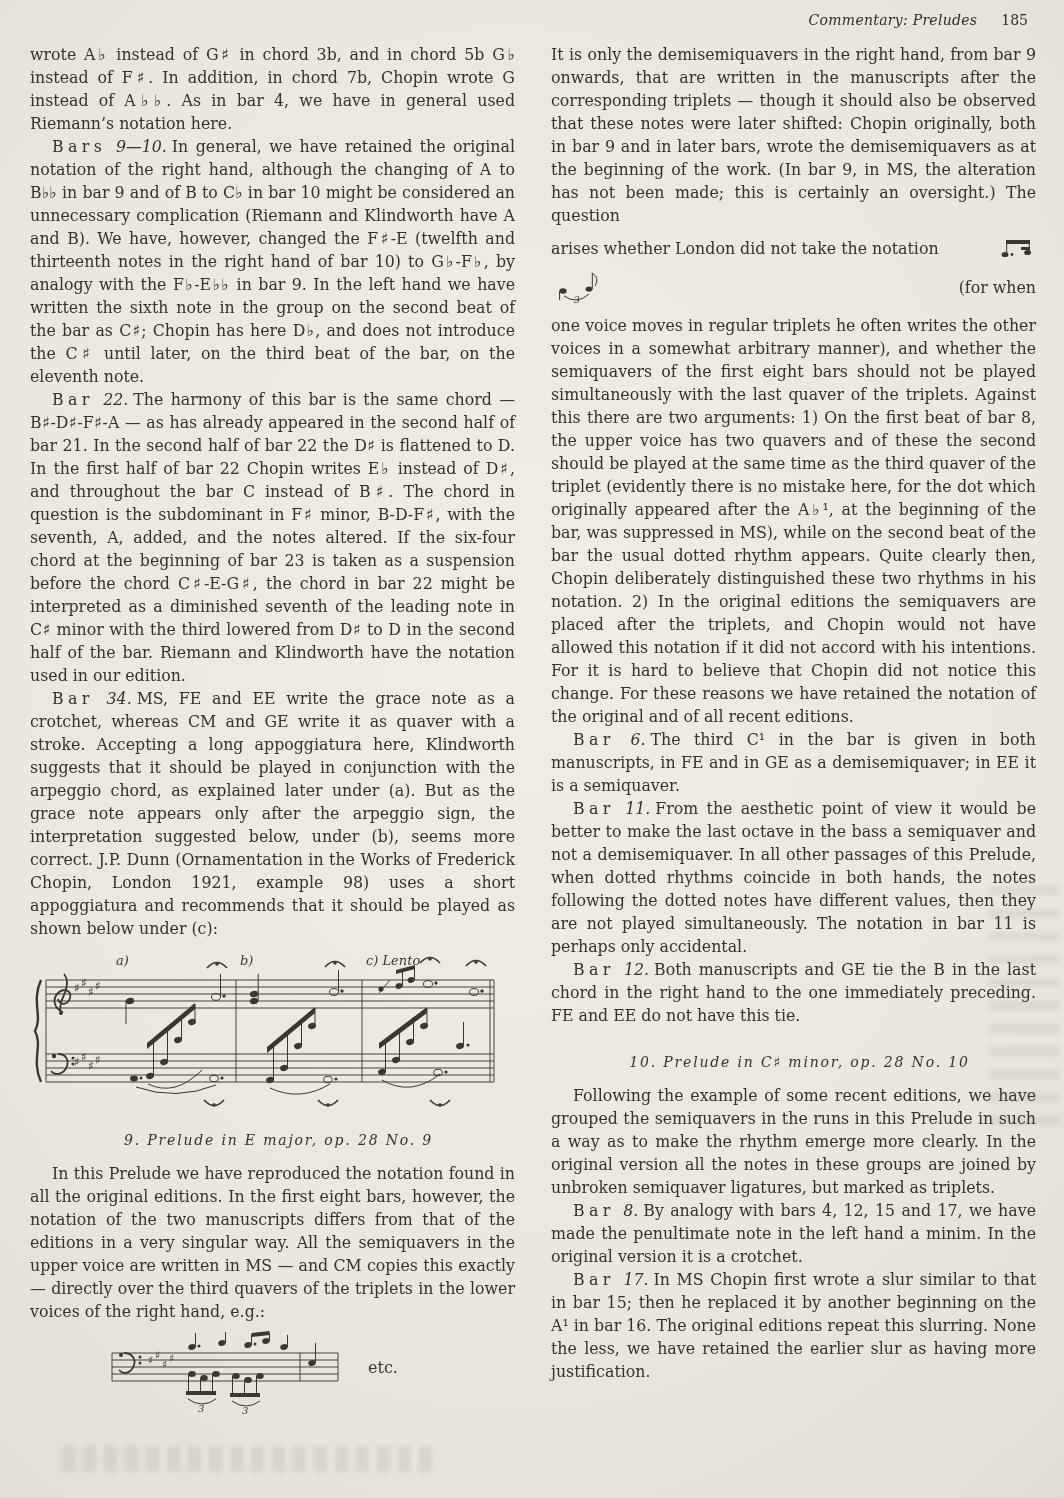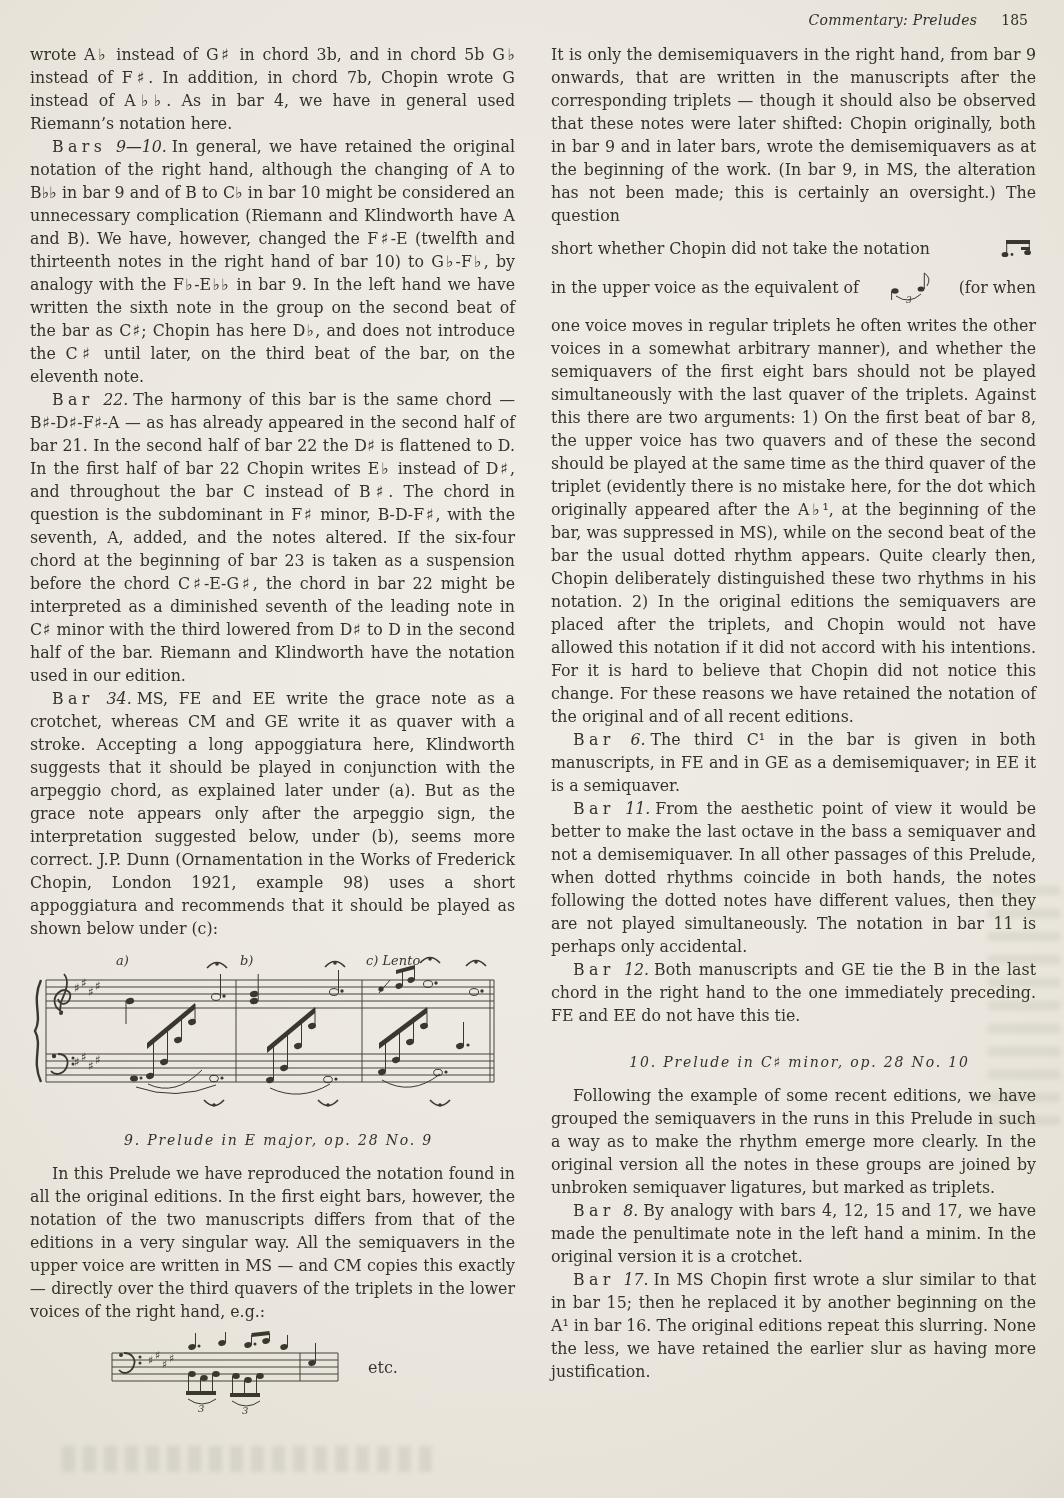--- a/index.html
+++ b/index.html
@@ -285,34 +285,33 @@
           </g>
           <text x="268" y="42" font-size="16" class="mus-text">etc.</text>
         </svg>
       </div>
     </div>
 
     <div class="col">
       <p class="flush">It is only the demisemiquavers in the right hand, from bar 9 onwards, that are written in the manuscripts after the corresponding triplets — though it should also be observed that these notes were later shifted: Chopin originally, both in bar 9 and in later bars, wrote the demisemiquavers as at the beginning of the work. (In bar 9, in MS, the alteration has not been made; this is certainly an oversight.) The question</p>
 
       <div class="fig-line">
-        <span class="txt">short whether Chopin did not take the notation</span>
+        <span class="txt">arises whether London did not take the notation</span>
         <svg width="40" height="24" viewBox="0 0 40 24">
           <polygon class="inkfill" points="10,4 34,4 34,8 10,8"></polygon>
           <polygon class="inkfill" points="25,11 34,11 34,14 25,14"></polygon>
           <line class="ink" x1="10.7" y1="4" x2="10.7" y2="18"></line>
             <line class="ink" x1="33.3" y1="4" x2="33.3" y2="16"></line>
           <ellipse class="inkfill" cx="9" cy="18.5" rx="3.4" ry="2.6"></ellipse>
             <ellipse class="inkfill" cx="31.6" cy="16.5" rx="3.4" ry="2.6"></ellipse>
           <circle class="inkfill" cx="16" cy="18.5" r="1.4"></circle>
         </svg>
       </div>
 
       <div class="fig-line">
-        <span class="txt">in the upper voice as the equivalent of</span>
         <svg width="52" height="36" viewBox="0 0 52 36">
           <ellipse class="inkfill" cx="12" cy="22" rx="3.6" ry="2.8"></ellipse>
           <line class="ink" x1="8.6" y1="22" x2="8.6" y2="31"></line>
           <ellipse class="inkfill" cx="38" cy="20" rx="3.4" ry="2.6"></ellipse>
           <line class="ink" x1="41.3" y1="20" x2="41.3" y2="4"></line>
           <path class="ink" d="M41.3,4 Q49,9 44,17"></path>
           <path class="ink" d="M13,27 Q26,36 38,25"></path>
           <text x="23" y="34" font-size="9" font-style="italic" class="mus-text">3</text>
         </svg>
         <span class="txt">(for when</span>

